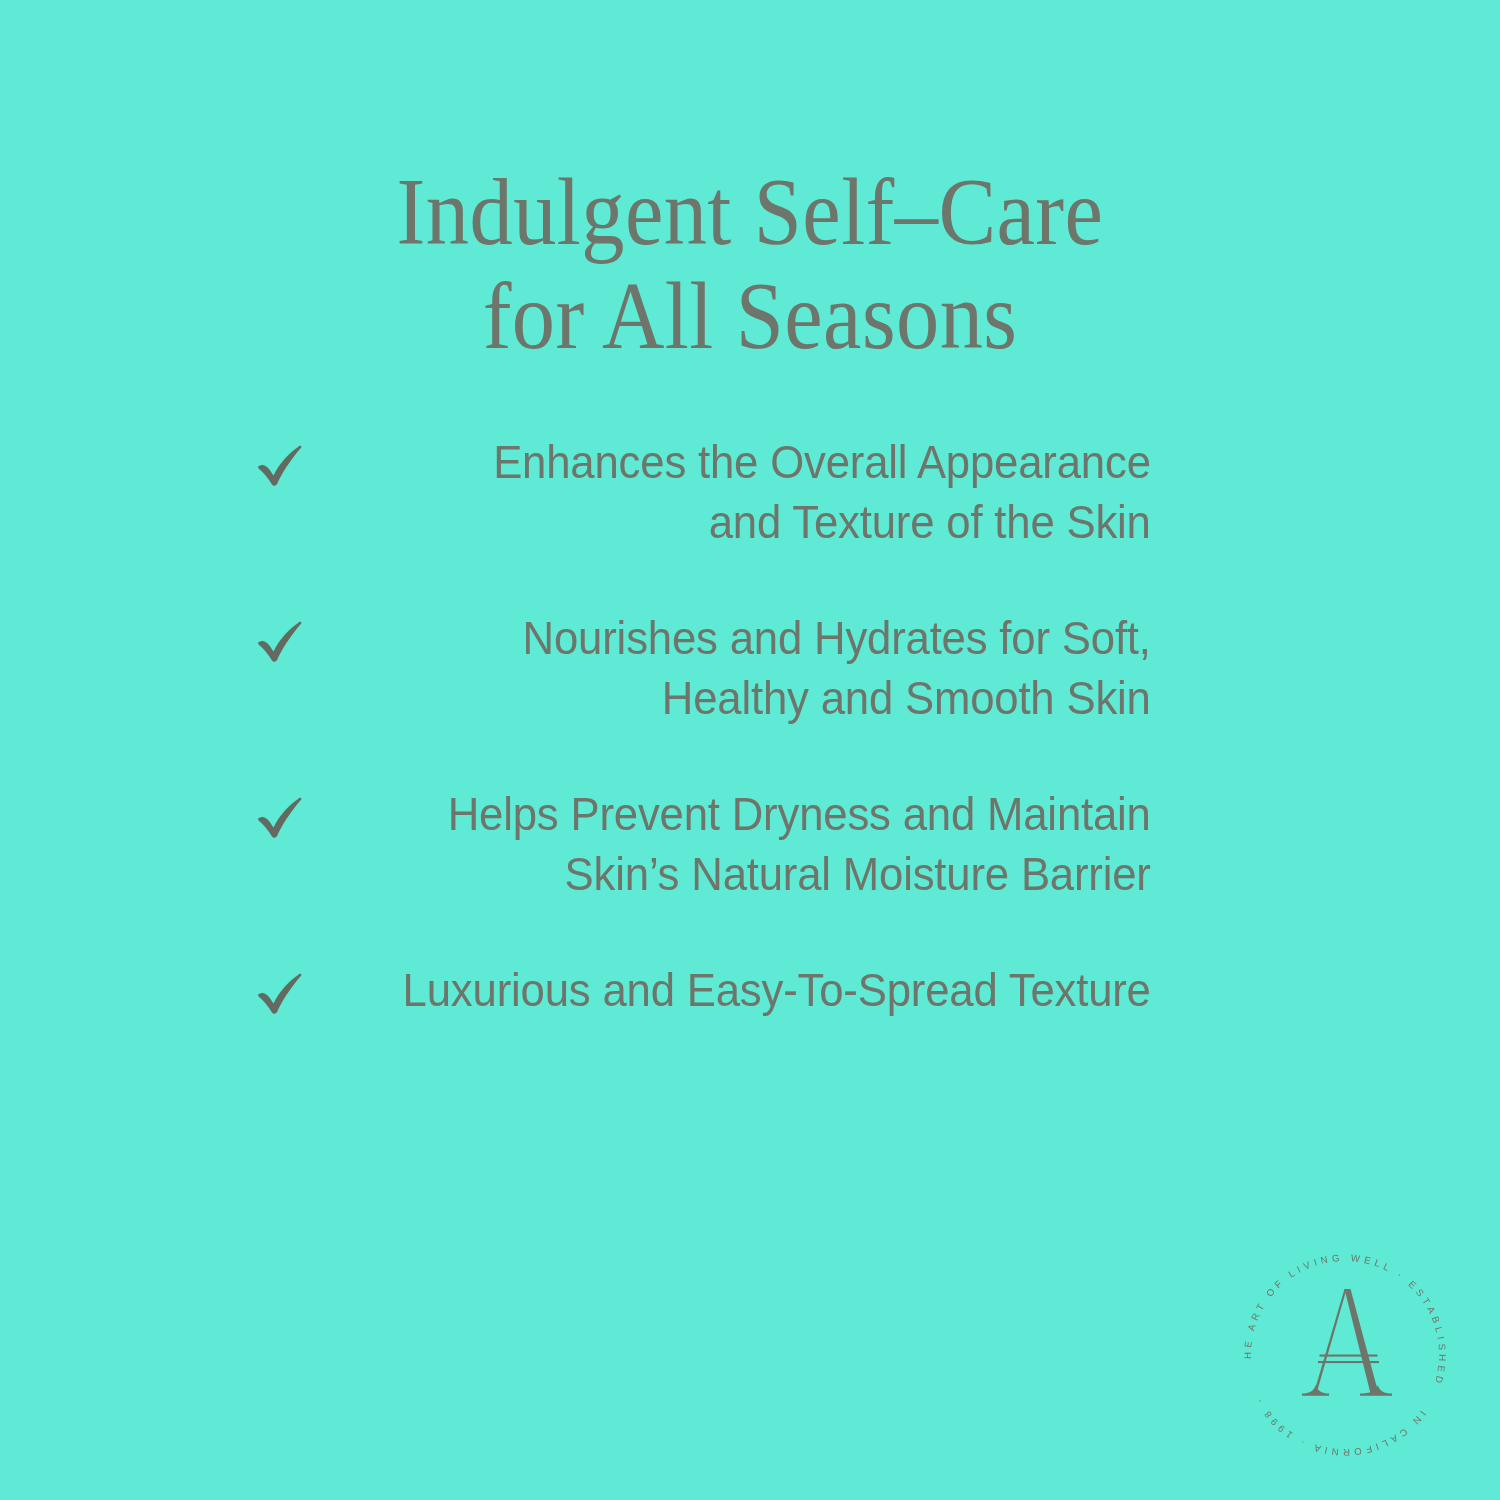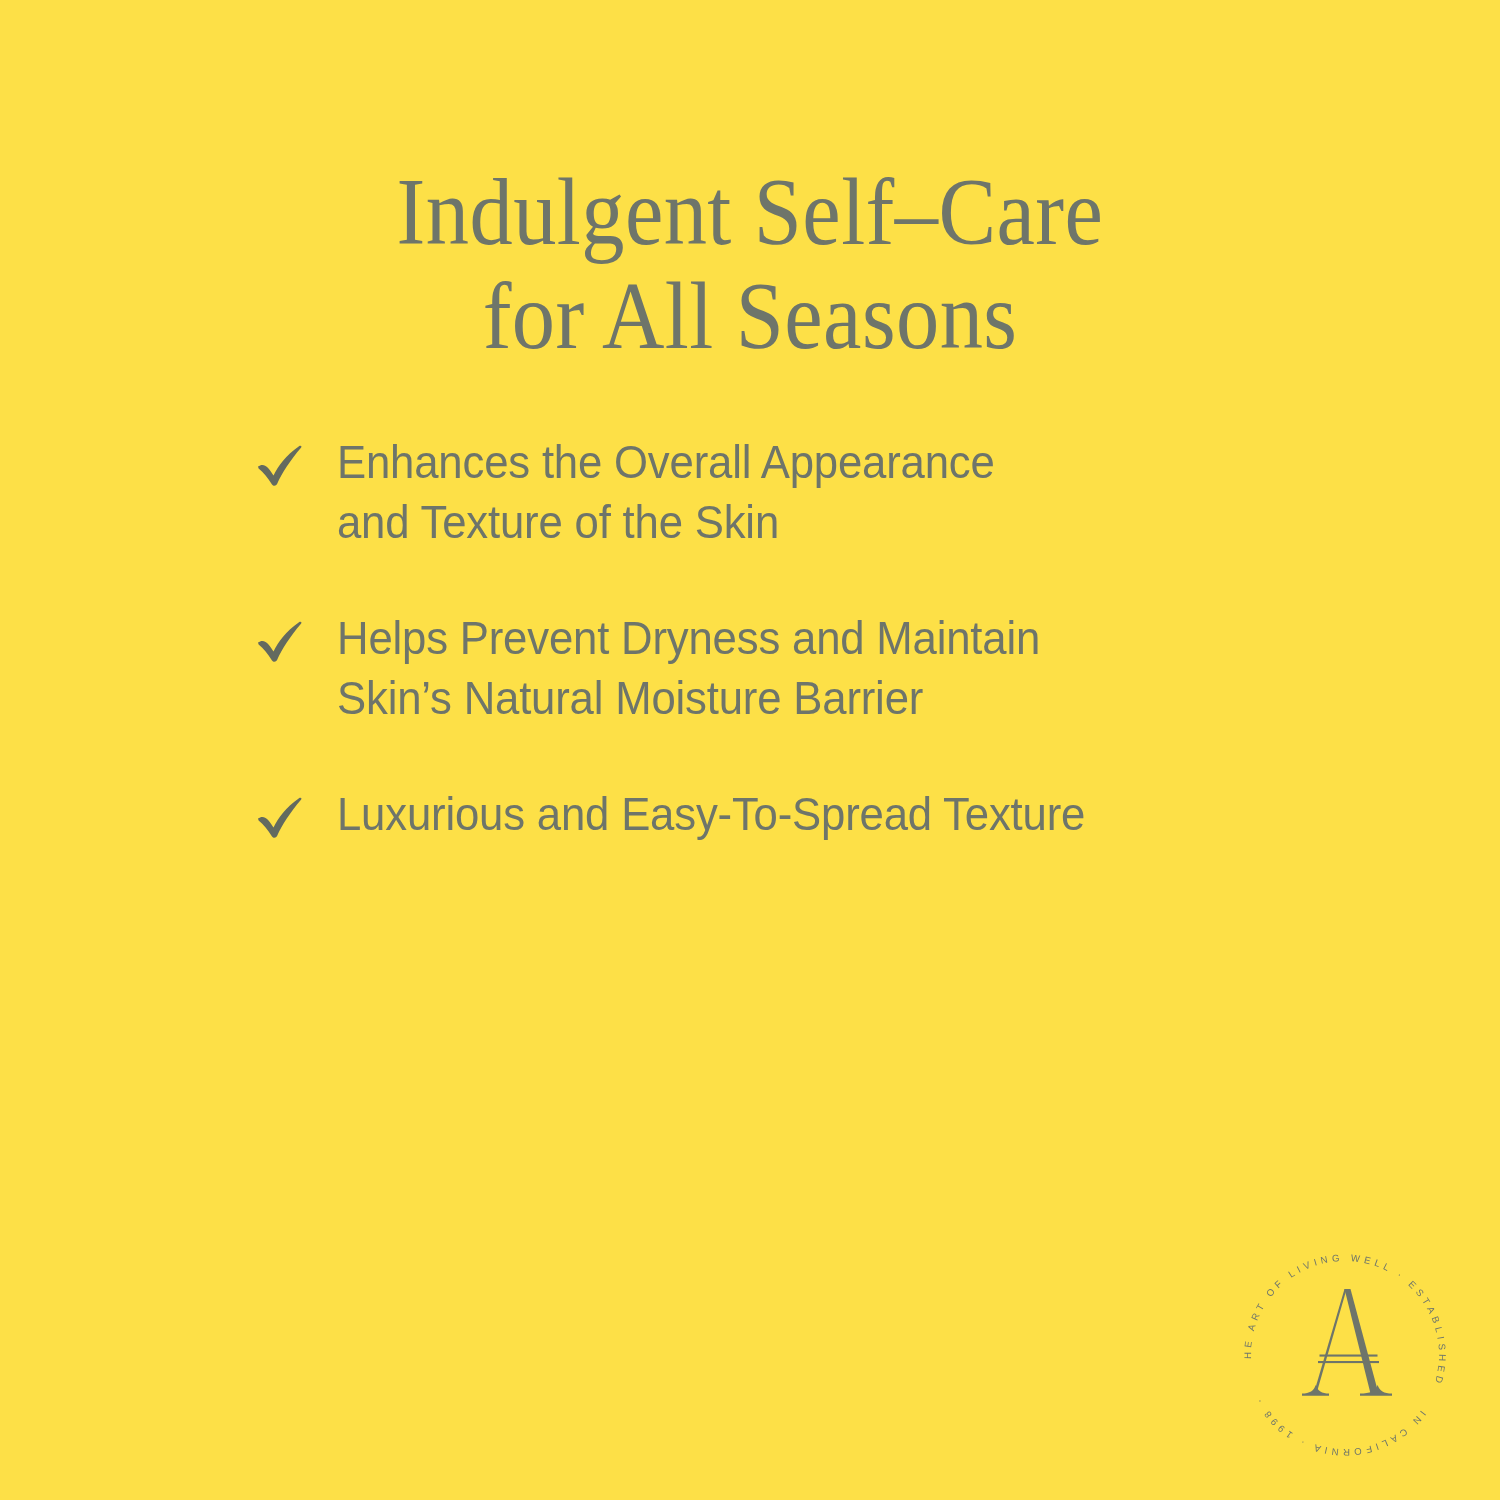--- a/index.html
+++ b/index.html
@@ -11,21 +11,21 @@
     height: 1500px;
     background: #fffef5;
     font-family: "Liberation Sans", sans-serif;
     overflow: hidden;
   }
 
   #page {
     position: relative;
     width: 1500px;
     height: 1500px;
-    background: #fde047;
+    background: #5eead4;
   }
 
   
   #heading {
     position: absolute;
     top: 160px;
     left: 0;
     width: 1500px;
     text-align: center;
     color: #6e756a;
@@ -47,20 +47,21 @@
     position: absolute;
     top: 432px;
     left: 252px;
     width: 960px;
   }
   .benefit {
     position: relative;
     display: flex;
     align-items: flex-start;
     margin-bottom: 56px;
+    text-align: right;
   }
   .benefit.tight {
     margin-bottom: 50px;
   }
   .check-icon {
     flex: 0 0 auto;
     width: 58px;
     height: 58px;
     margin-top: 4px;
   }
@@ -120,20 +121,29 @@
     <div class="benefit">
       <span class="check-icon">
         <svg viewBox="0 0 58 58" xmlns="http://www.w3.org/2000/svg" aria-hidden="true">
           <path d="M6 30.5 C10 27.5 13.5 29 16.5 32.5 C18.6 35 19.8 37 21.5 39.6 C26 30 34 19 47 10.2 C48.8 9.1 50.2 10.2 49 11.8 C38.5 24 30 37 25.2 47.8 C24.2 50 21.3 50.3 20 48.4 C15.8 42 11.6 36.4 6.6 32.6 Z" fill="#636a5f"></path>
         </svg>
       </span>
       <span class="benefit-text">Enhances the Overall Appearance
 and Texture of the Skin</span>
     </div>
 
+    <div class="benefit">
+      <span class="check-icon">
+        <svg viewBox="0 0 58 58" xmlns="http://www.w3.org/2000/svg" aria-hidden="true">
+          <path d="M6 30.5 C10 27.5 13.5 29 16.5 32.5 C18.6 35 19.8 37 21.5 39.6 C26 30 34 19 47 10.2 C48.8 9.1 50.2 10.2 49 11.8 C38.5 24 30 37 25.2 47.8 C24.2 50 21.3 50.3 20 48.4 C15.8 42 11.6 36.4 6.6 32.6 Z" fill="#636a5f"></path>
+        </svg>
+      </span>
+      <span class="benefit-text">Nourishes and Hydrates for Soft,
+Healthy and Smooth Skin</span>
+    </div>
 
     <div class="benefit">
       <span class="check-icon">
         <svg viewBox="0 0 58 58" xmlns="http://www.w3.org/2000/svg" aria-hidden="true">
           <path d="M6 30.5 C10 27.5 13.5 29 16.5 32.5 C18.6 35 19.8 37 21.5 39.6 C26 30 34 19 47 10.2 C48.8 9.1 50.2 10.2 49 11.8 C38.5 24 30 37 25.2 47.8 C24.2 50 21.3 50.3 20 48.4 C15.8 42 11.6 36.4 6.6 32.6 Z" fill="#636a5f"></path>
         </svg>
       </span>
       <span class="benefit-text">Helps Prevent Dryness and Maintain
 Skin’s Natural Moisture Barrier</span>
     </div>

